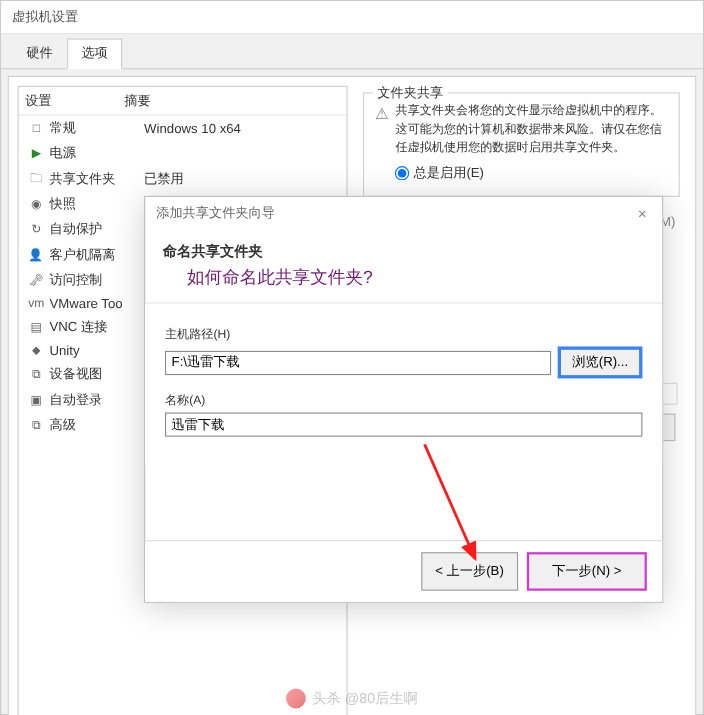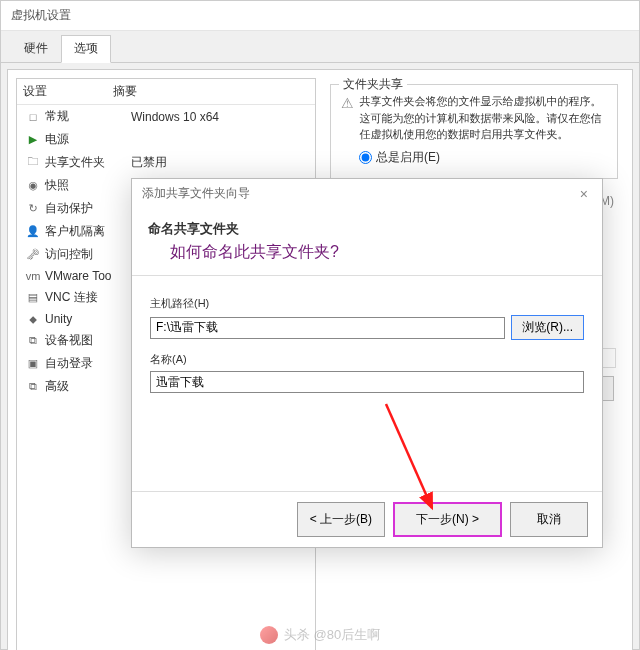--- a/index.html
+++ b/index.html
@@ -33,21 +33,21 @@
 .wizard { position: absolute; left: 114px; top: 178px; width: 472px; height: 370px; background: #fff; border: 1px solid #bbb; box-shadow: 0 4px 30px rgba(0,0,0,0.2); margin-left: 17px; }
 .wizard-title { display: flex; justify-content: space-between; align-items: center; padding: 6px 10px; font-size: 12px; color: #666; }
 .wizard-close { cursor: pointer; color: #888; font-size: 14px; padding: 0 4px; }
 .wizard-head { padding: 12px 16px; border-bottom: 1px solid #ddd; }
 .wizard-head .h1 { font-size: 13px; font-weight: bold; }
 .wizard-head .h2 { font-size: 16px; color: #701a75; margin-left: 22px; margin-top: 4px; }
 .wizard-body { padding: 14px 18px; background: #fff; }
 .field-label { font-size: 11px; margin-bottom: 4px; margin-top: 6px; }
 .field-row { display: flex; gap: 6px; align-items: center; margin-bottom: 12px; }
 .text-input { flex: 1; border: 1px solid #888; padding: 3px 5px; font-size: 12px; height: 22px; background: #fff; }
-.browse-btn { border: 1px solid #3b82f6; background: #f0f0f0; padding: 3px 10px; font-size: 12px; cursor: pointer; }
+.browse-btn { border: 3px solid #3b82f6; background: #f0f0f0; padding: 3px 10px; font-size: 12px; cursor: pointer; }
 .wizard-footer { position: absolute; bottom: 0; left: 0; right: 0; padding: 10px 14px; display: flex; justify-content: flex-end; gap: 8px; border-top: 1px solid #ddd; background: #fff; }
 .wiz-btn { border: 1px solid #999; background: #f0f0f0; padding: 8px 12px; font-size: 12px; cursor: pointer; min-width: 78px; }
 .wiz-btn.highlight { border: 2px solid #d633d6; padding: 3px 21px; }
 .arrow-svg { position: absolute; left: 380px; top: 398px; pointer-events: none; }
 .watermark { position: absolute; bottom: 6px; left: 0; right: 0; display: flex; justify-content: center; align-items: center; gap: 6px; color: #999; font-size: 13px; opacity: 0.55; }
 .watermark .wm-icon { width: 18px; height: 18px; border-radius: 50%; background: linear-gradient(135deg,#f55,#c11); display: inline-block; }
 </style>
 </head>
 <body>
 
@@ -168,21 +168,20 @@
       <button class="browse-btn">浏览(R)...</button>
     </div>
     <div class="field-label">名称(A)</div>
     <div class="field-row">
       <input class="text-input" value="迅雷下载" style="">
     </div>
   </div>
   <div class="wizard-footer">
     <button class="wiz-btn">&lt; 上一步(B)</button>
     <button class="wiz-btn highlight">下一步(N) &gt;</button>
-    <button class="wiz-btn">取消</button>
   </div>
 </div>
 
 <svg class="arrow-svg" width="70" height="130">
   <defs>
       <marker id="ah" markerWidth="8" markerHeight="8" refX="6" refY="3" orient="auto">
         <path d="M0,0 L7,3 L0,6 Z" fill="#ff1a1a"></path>
       </marker>
     </defs>
   <line x1="6" y1="6" x2="52" y2="110" stroke="#ff1a1a" stroke-width="2.5" marker-end="url(#ah)"></line>

